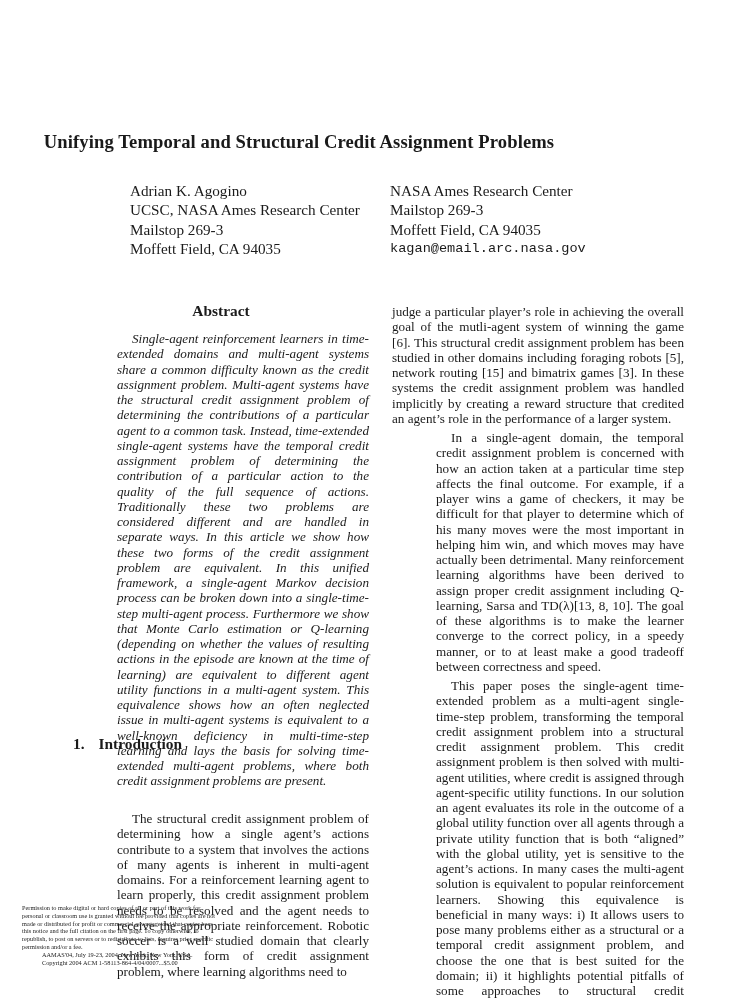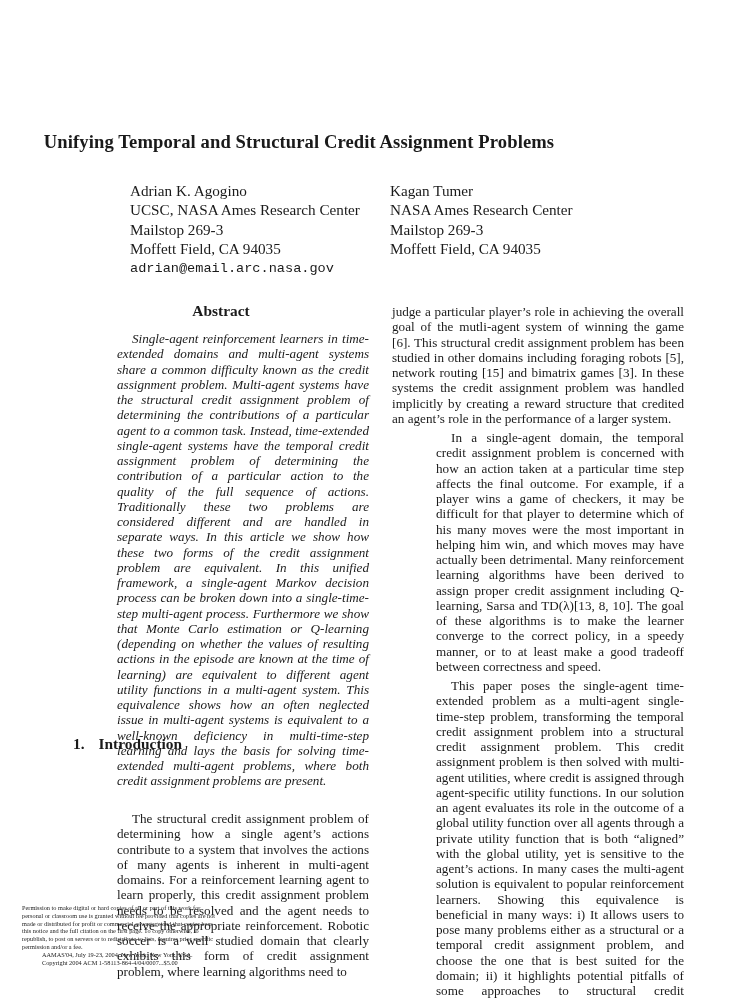--- a/index.html
+++ b/index.html
@@ -51,28 +51,27 @@
 </head>
 <body>
 
 <div class="title">Unifying Temporal and Structural Credit Assignment Problems</div>
 
 <div class="author a1">
   <div>Adrian K. Agogino</div>
   <div>UCSC, NASA Ames Research Center</div>
   <div>Mailstop 269-3</div>
   <div>Moffett Field, CA 94035</div>
-  <div class="email">adrian@email.arc.nasa.gov</div>
 </div>
 
 <div class="author a2">
-  <div>Kagan Tumer</div>
   <div>NASA Ames Research Center</div>
   <div>Mailstop 269-3</div>
   <div>Moffett Field, CA 94035</div>
+  <div class="email">kagan@email.arc.nasa.gov</div>
 </div>
 
 <div class="abstract-heading">Abstract</div>
 
 <div class="col left abstract-body">
   <p class="ind">Single-agent reinforcement learners in time-extended domains and multi-agent systems share a common difficulty known as the credit assignment problem. Multi-agent systems have the structural credit assignment problem of determining the contributions of a particular agent to a common task. Instead, time-extended single-agent systems have the temporal credit assignment problem of determining the contribution of a particular action to the quality of the full sequence of actions. Traditionally these two problems are considered different and are handled in separate ways. In this article we show how these two forms of the credit assignment problem are equivalent. In this unified framework, a single-agent Markov decision process can be broken down into a single-time-step multi-agent process. Furthermore we show that Monte Carlo estimation or Q-learning (depending on whether the values of resulting actions in the episode are known at the time of learning) are equivalent to different agent utility functions in a multi-agent system. This equivalence shows how an often neglected issue in multi-agent systems is equivalent to a well-known deficiency in multi-time-step learning and lays the basis for solving time-extended multi-agent problems, where both credit assignment problems are present.</p>
 </div>
 
 <div class="section-heading">
   <span class="num">1.</span><span>Introduction</span>

